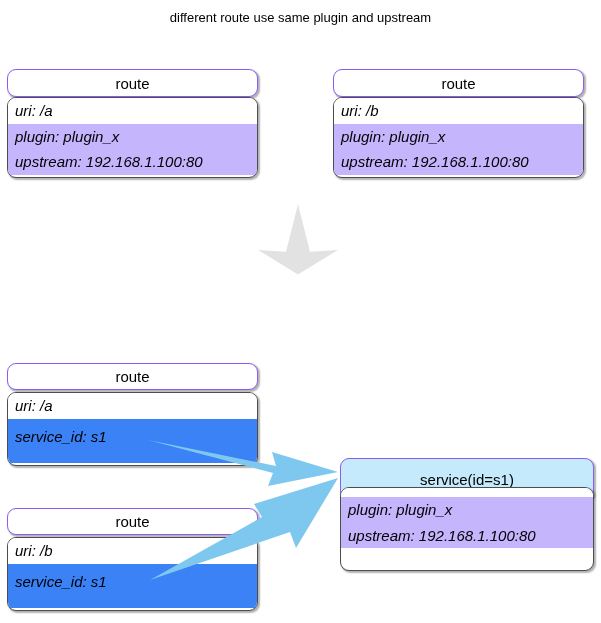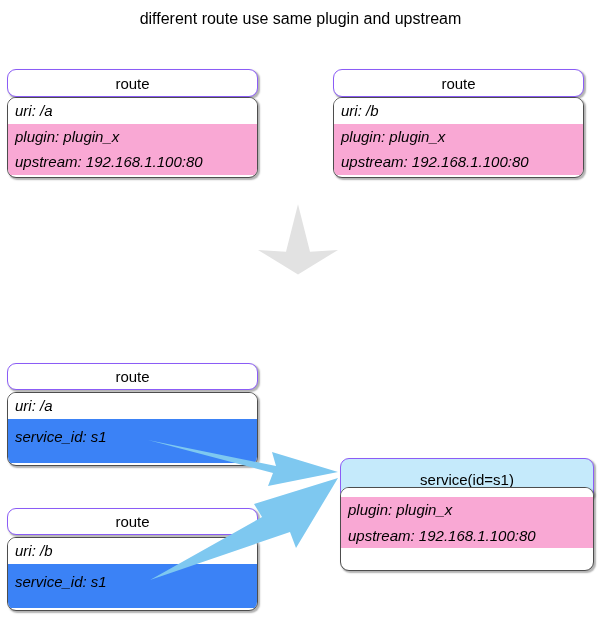--- a/index.html
+++ b/index.html
@@ -14,21 +14,21 @@
     background: #ffffff;
     font-family: "Liberation Sans", sans-serif;
     overflow: hidden;
   }
 
   .caption {
     position: absolute;
     width: 100%;
     left: 0;
     text-align: center;
-    font-size: 16px;
+    font-size: 13px;
     color: #000000;
     white-space: nowrap;
   }
   #caption-top  { top: 10px; }
   #caption-mid  { top: 317px; }
 
   
   .node { position: absolute; }
 
   .node-head {
@@ -65,21 +65,21 @@
 
   .row {
     font-size: 15px;
     color: #000;
     padding: 3px 0 3px 7px;
     white-space: nowrap;
     line-height: 1.30;
     font-style: italic;
   }
   .sec-white { background: #ffffff; }
-  .sec-pink  { background: #f9a8d4; }
+  .sec-pink  { background: #c4b5fd; }
   .sec-blue  { background: #3b82f6; }
   .sec-pad   { height: 9px; }
 
   
   .arrow-svg {
     position: absolute;
     left: 0;
     top: 0;
     width: 601px;
     height: 623px;

